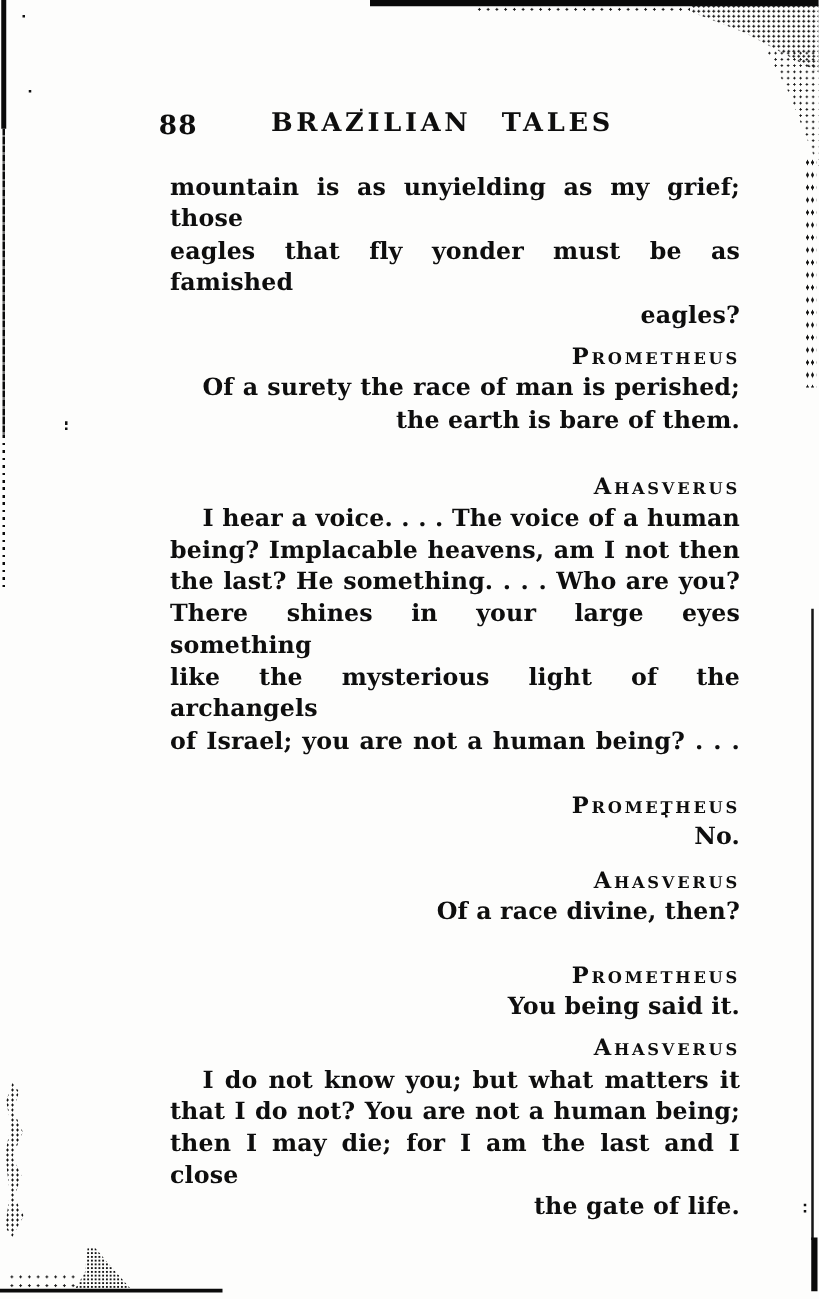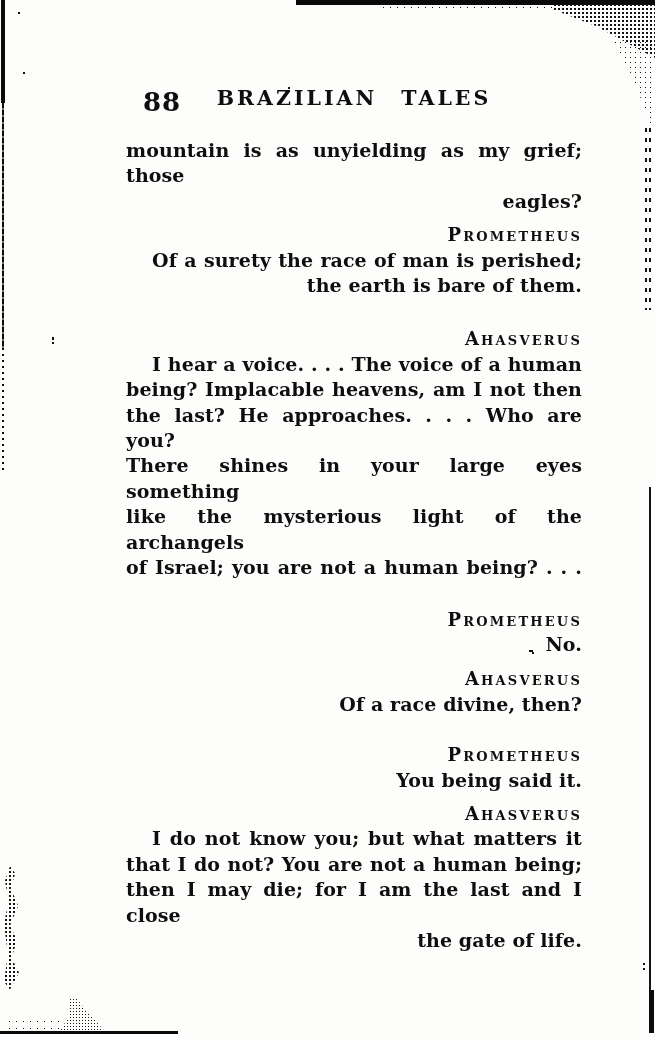--- a/index.html
+++ b/index.html
@@ -5,26 +5,26 @@
   html,body{margin:0;padding:0;}
   body{
     width:655px;height:1039px;position:relative;overflow:hidden;
     background:#fdfdfc;color:#0e0e0e;
     font-family:"DejaVu Serif","Liberation Serif",serif;
   }
   .page{position:absolute;inset:0;}
 
   
   .running-head{position:absolute;top:86px;left:126px;width:456px;height:28px;}
-  .pagenum{position:absolute;left:17px;top:1px;font-size:26px;font-weight:700;letter-spacing:1px;}
+  .pagenum{position:absolute;left:1px;top:1px;font-size:21px;font-weight:700;letter-spacing:1px;}
   .book-title{display:block;text-align:center;font-size:20.5px;font-weight:700;letter-spacing:3px;word-spacing:14px;white-space:nowrap;}
 
   
   .text-block{
-    position:absolute;left:126px;top:138px;width:456px;
+    position:absolute;left:136px;top:138px;width:456px;
     font-size:19px;font-weight:700;line-height:25.4px;letter-spacing:.1px;
   }
   .para{margin:0;}
   .speech{margin:0;}
   .line{display:block;min-height:25.4px;}
   .jl{text-align:justify;text-align-last:justify;}
   .ll{text-align:right;}
   .ind{text-indent:26px;}
   .speaker{
     margin:0;text-align:right;font-size:18px;font-weight:700;
@@ -73,34 +73,35 @@
 
   <header class="running-head">
     <span class="pagenum">88</span>
     <span class="book-title">BRAZILIAN TALES</span>
   </header>
 
   <main class="text-block">
 
     <p class="para">
       <span class="line jl">mountain is as unyielding as my grief; those</span>
+      <span class="line jl">eagles that fly yonder must be as famished</span>
       <span class="line ll">eagles?</span>
     </p>
 
     <section class="speech g8">
       <h3 class="speaker">Prometheus</h3>
       <span class="line jl ind">Of a surety the race of man is perished;</span>
       <span class="line ll">the earth is bare of them.</span>
     </section>
 
     <section class="speech g28">
       <h3 class="speaker">Ahasverus</h3>
       <span class="line jl ind">I hear a voice. . . . The voice of a human</span>
       <span class="line jl">being?  Implacable heavens, am I not then</span>
-      <span class="line jl">the last?  He approaches. . . . Who are you?</span>
+      <span class="line jl">the last?  He something. . . . Who are you?</span>
       <span class="line jl">There shines in your large eyes something</span>
       <span class="line jl">like the mysterious light of the archangels</span>
       <span class="line jl">of Israel; you are not a human being? . . .</span>
     </section>
 
     <section class="speech g26">
       <h3 class="speaker">Prometheus</h3>
       <span class="line ll ind">No.</span>
     </section>
 

